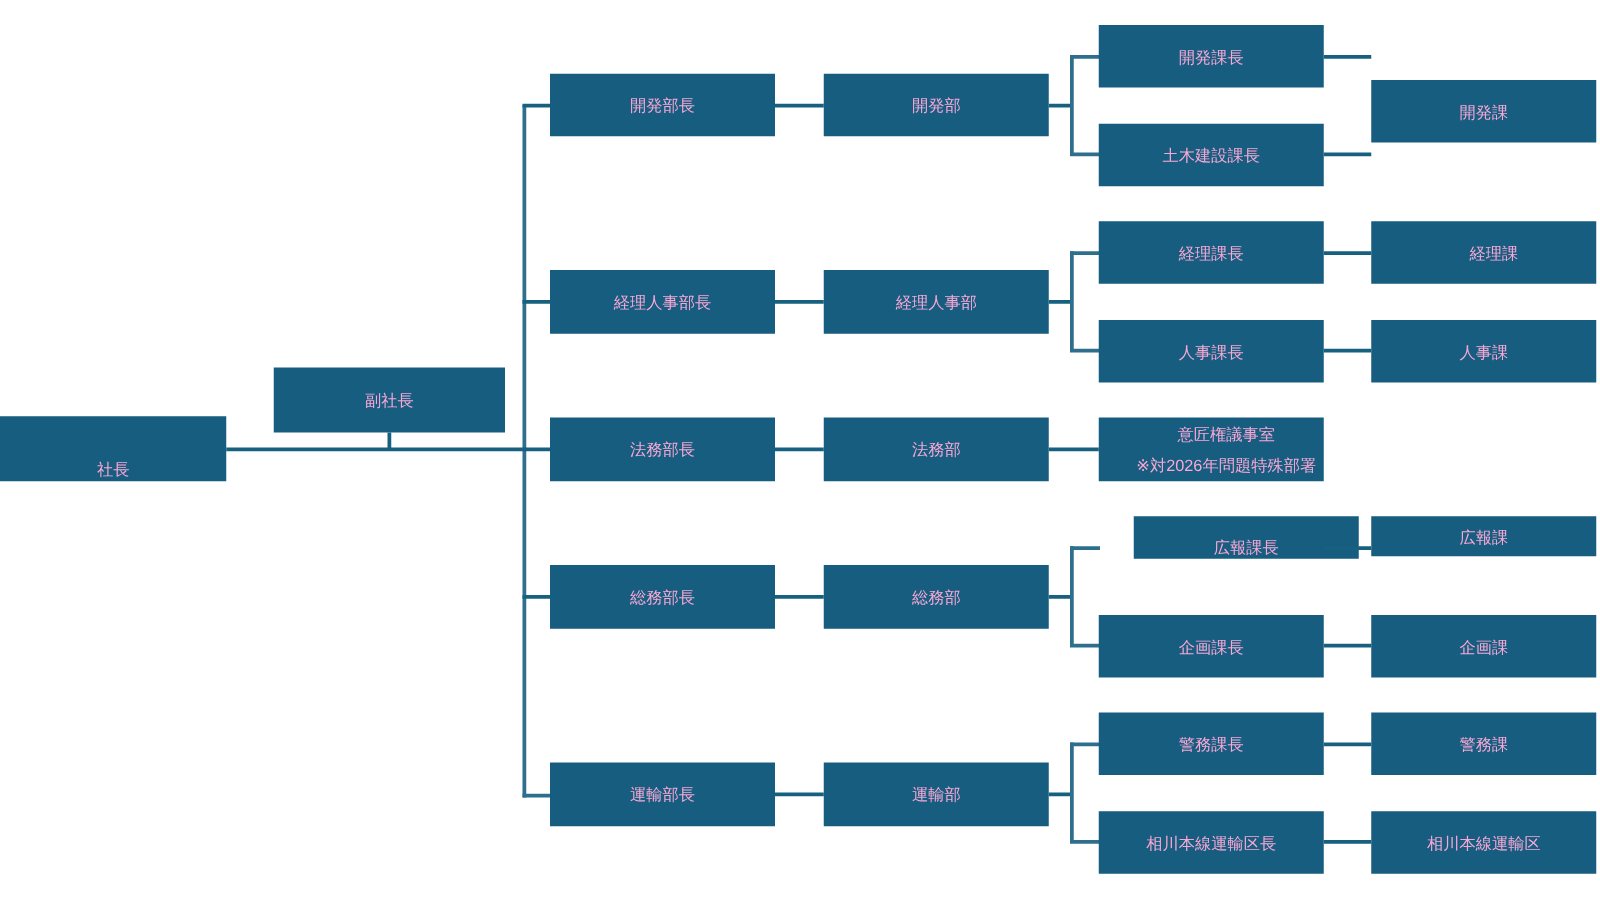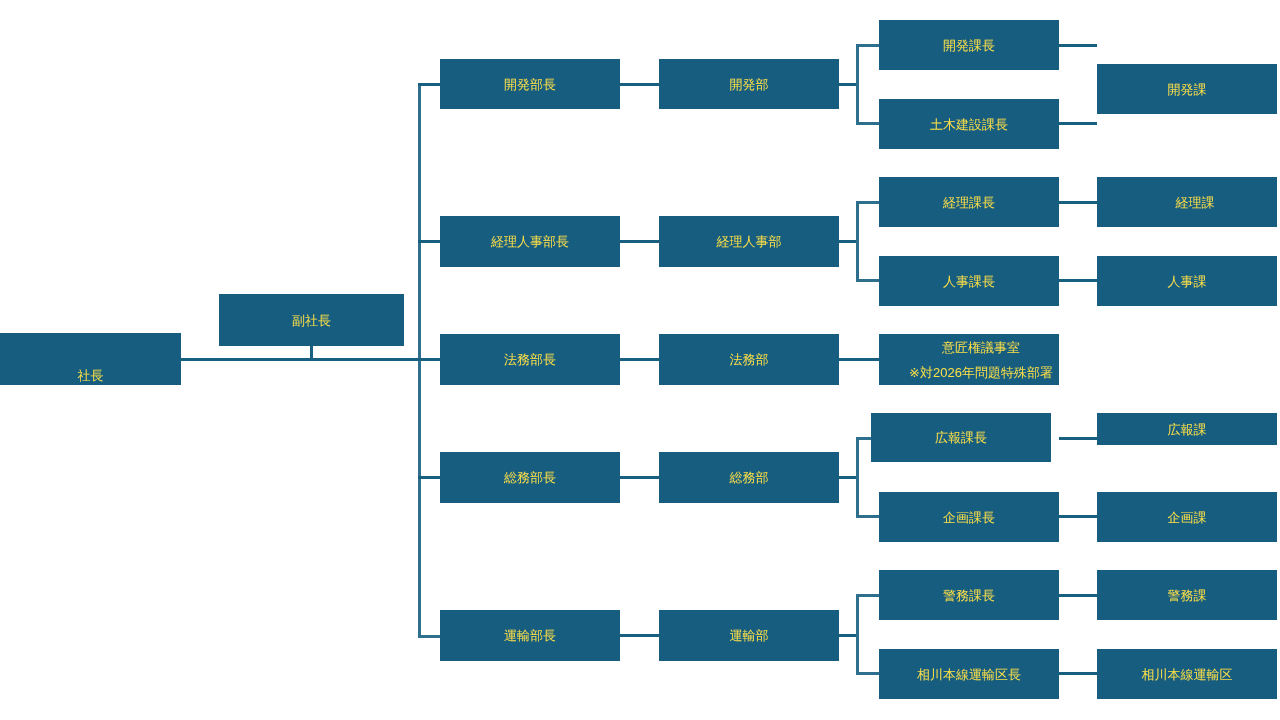--- a/index.html
+++ b/index.html
@@ -13,21 +13,21 @@
   #chart-root {
     position: relative;
     width: 1280px;
     height: 720px;
     background: #ffffff;
     overflow: hidden;
   }
   .node {
     position: absolute;
     background: #175d80;
-    color: #fde047;
+    color: #f9a8d4;
     font-size: 13px;
     line-height: 19px;
     display: flex;
     align-items: center;
     justify-content: center;
     text-align: center;
     box-sizing: border-box;
     white-space: nowrap;
   }
   .node .label {
@@ -145,21 +145,21 @@
   </div>
   <div class="conn h" style="left:620px; top:476px; width:39px;"></div>
   <div class="node" style="left:659px; top:452px; width:180px; height:51px;">
     <span class="label">総務部</span>
   </div>
   <div class="conn h" style="left:839px; top:476px; width:19px;"></div>
   <div class="conn v thin" style="left:856px; top:437px; height:80px;"></div>
   <div class="conn h thin" style="left:856px; top:437px; width:24px;"></div>
   <div class="conn h thin" style="left:856px; top:515px; width:24px;"></div>
 
-  <div class="node" style="left:871px; top:413px; width:180px; height:49px;">
+  <div class="node" style="left:907px; top:413px; width:180px; height:34px;align-items:flex-end;">
     <span class="label">広報課長</span>
   </div>
   <div class="conn h" style="left:1059px; top:437px; width:38px;"></div>
   <div class="node" style="left:1097px; top:413px; width:180px; height:32px;">
     <span class="label">広報課</span>
   </div>
 
   <div class="node" style="left:879px; top:492px; width:180px; height:50px;">
     <span class="label">企画課長</span>
   </div>

